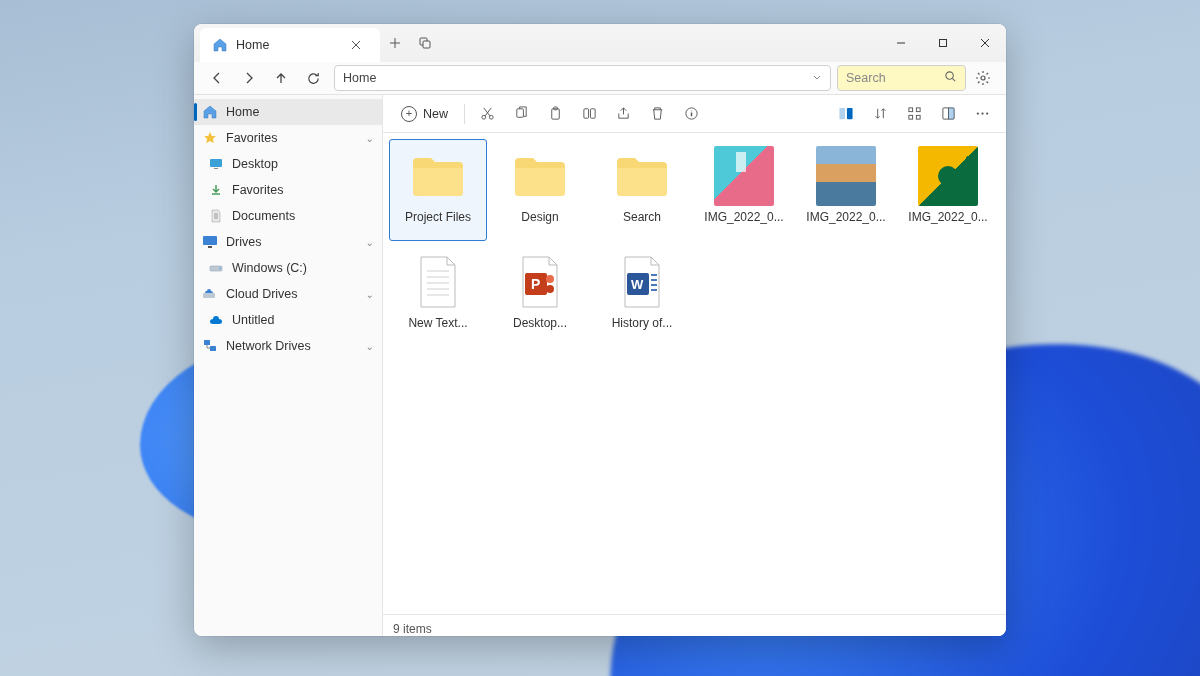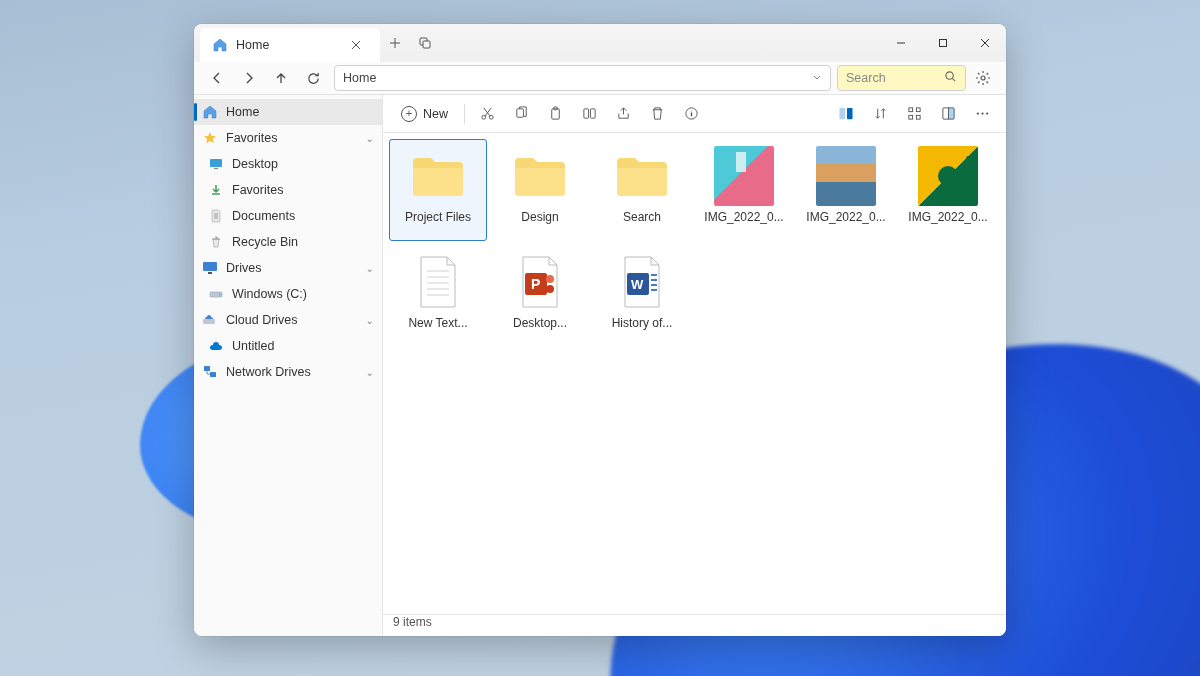--- a/index.html
+++ b/index.html
@@ -109,21 +109,21 @@
 }
 .item {
   width: 98px; height: 102px;
   display: flex; flex-direction: column; align-items: center;
   padding: 6px 12px; border: 1px solid transparent; border-radius: 3px;
   cursor: pointer;
 }
 .item.selected { border-color: #2f7cd5; background: rgba(47,124,213,0.08); }
 .item-icon { width: 60px; height: 60px; display:flex; align-items:center; justify-content:center; }
 .item-label { font-size: 12px; color: #333; text-align: center; margin-top: 4px; max-width: 90px; white-space: nowrap; overflow: hidden; text-overflow: ellipsis; }
-.status { height: 22px; border-top: 1px solid #e5e5e5; display:flex; align-items:flex-start; padding:0 10px; font-size:12px; color:#555; }
+.status { height: 22px; border-top: 1px solid #e5e5e5; display:flex; align-items:flex-end; padding:0 10px; font-size:12px; color:#555; }
 
 .folder-svg { width: 54px; height: 44px; }
 .file-svg { width: 42px; height: 54px; }
 .thumb { width: 60px; height: 60px; border-radius: 2px; }
 .thumb1 { background: linear-gradient(135deg, #4dc9d8 0% 45%, #e86b8a 45% 100%); position:relative; }
 .thumb1::after { content:''; position:absolute; top:6px; left:22px; width:10px; height:20px; background:#fff; opacity:0.7; }
 .thumb2 { background: linear-gradient(180deg, #8ab4d8 0% 30%, #d9a060 30% 60%, #4a7a9e 60% 100%); }
 .thumb3 { background: linear-gradient(135deg, #f5b800 0% 50%, #0a6b3f 50% 100%); position:relative; }
 .thumb3::after { content:''; position:absolute; top:20px; left:20px; width:20px; height:20px; background:#0a6b3f; border-radius:50%; }
 </style>
@@ -266,29 +266,20 @@
       </div>
       <div class="side-item indent">
         <span class="side-icon">
             <svg width="14" height="14" viewBox="0 0 14 14">
               <path d="M3 1 H9 L11 3 V13 H3 Z" fill="#e8e8e8" stroke="#999" stroke-width="0.5"></path>
               <path d="M5 5 H9 M5 7 H9 M5 9 H9" stroke="#888" stroke-width="0.8"></path>
             </svg>
           </span>
         <span>Documents</span>
       </div>
-      <div class="side-item indent">
-        <span class="side-icon">
-            <svg width="14" height="14" viewBox="0 0 14 14">
-              <path d="M4 4 H10 L9 12 H5 Z" fill="#e8e8e8" stroke="#888" stroke-width="0.5"></path>
-              <path d="M3 4 H11 M6 2 H8 V4" stroke="#888" stroke-width="0.8" fill="none"></path>
-            </svg>
-          </span>
-        <span>Recycle Bin</span>
-      </div>
       <div class="side-item">
         <span class="side-icon">
             <svg width="16" height="14" viewBox="0 0 16 14">
               <rect x="1" y="1" width="14" height="9" rx="1" fill="#3b82d4"></rect>
               <rect x="6" y="11" width="4" height="2" fill="#555"></rect>
             </svg>
           </span>
         <span>Drives</span>
         <span class="side-chev">⌄</span>
       </div>

